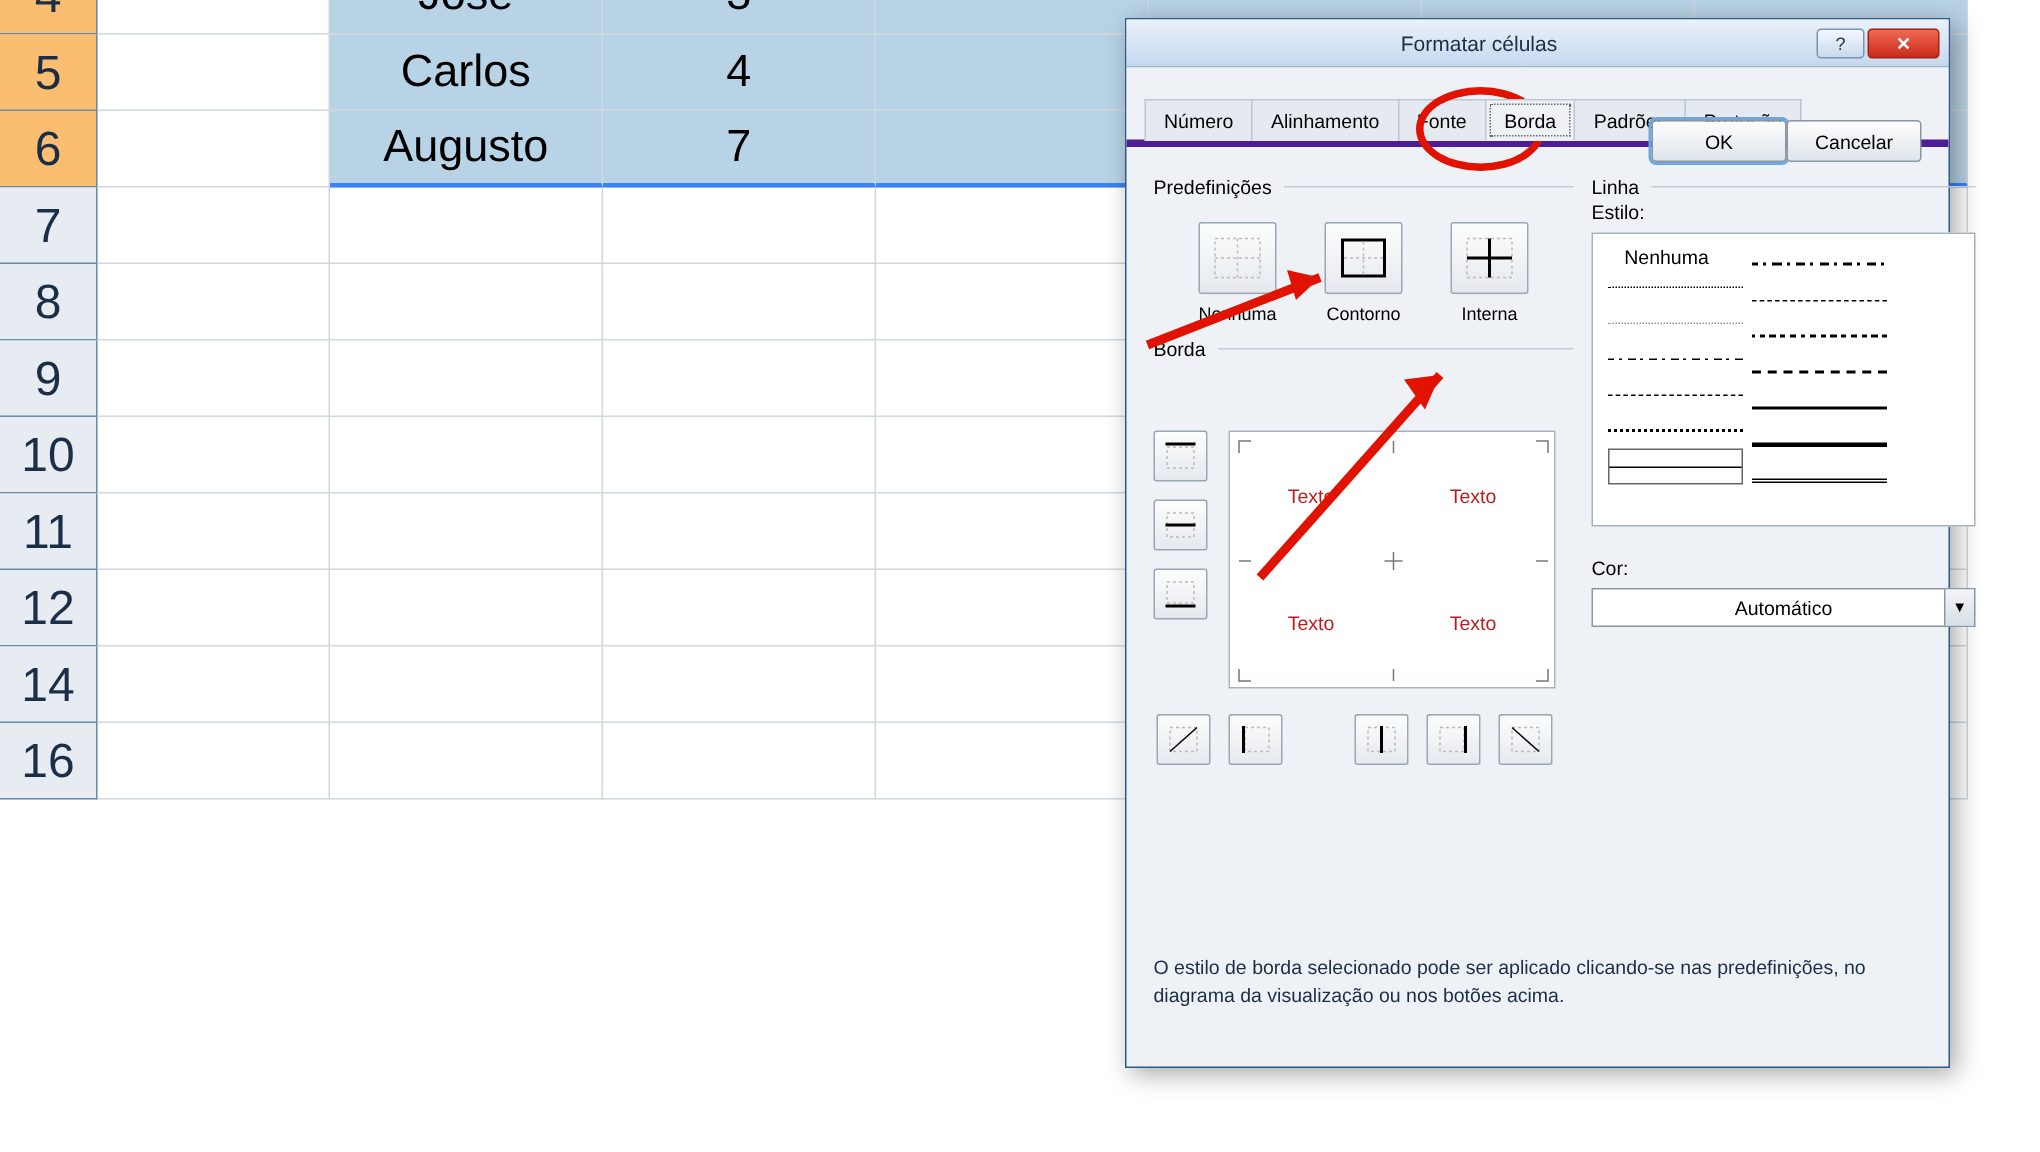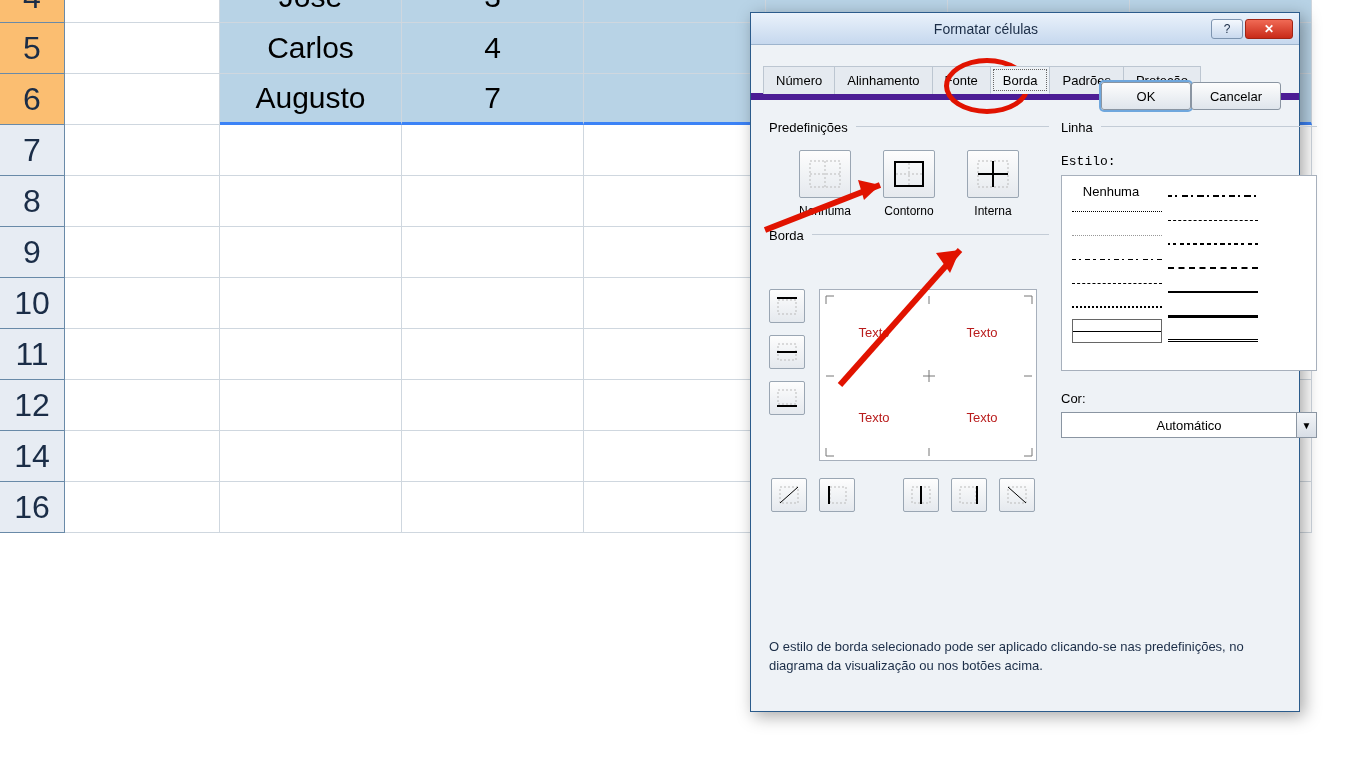--- a/index.html
+++ b/index.html
@@ -16,21 +16,21 @@
   .ul { border-bottom:3px solid #3b82f6; }
 
   
   .dlg { position:absolute; left:750px; top:12px; width:550px; height:700px; border:1px solid #2b5b8b; background:#eef2f6; box-shadow:4px 4px 16px rgba(0,0,0,.35); }
   .titlebar { height:32px; background:linear-gradient(#eaf2fb,#c6d8ee); display:flex; align-items:center; padding:0 6px; border-bottom:1px solid #9db4cd; }
   .titlebar .ttl { font-size:14px; color:#1b2d47; flex:1; padding-left:6px;text-align:center; }
   .winbtn { width:32px; height:20px; margin-left:2px; border:1px solid #7d94b0; border-radius:3px; display:flex; align-items:center; justify-content:center; font-size:12px; }
   .winbtn.help { background:linear-gradient(#f4f8fd,#c9d9ee); color:#1b2d47; }
   .winbtn.close { width:48px; background:linear-gradient(#f06a55,#c82a18); color:#fff; font-weight:bold; border-color:#a12313; }
 
-  .tabs { display:flex; gap:0; padding:20px 12px 0 12px; background:#eef2f6; border-bottom:7px solid #4c1d95; }
+  .tabs { display:flex; gap:0; padding:20px 12px 0 12px; background:#eef2f6; border-bottom:5px solid #4c1d95; }
   .tab { padding:6px 12px 5px 12px; border:1px solid #bcc6d1; border-bottom:none; background:#e5eaf0; font-size:13px; margin-right:-1px; position:relative; top:1px; }
   .tab.act { background:#eef2f6; border-bottom:1px solid #eef2f6; z-index:2; outline:1px dotted #666; outline-offset:-4px; }
 
   .body { padding:14px 18px 10px 18px; position:relative; }
 
   .grp-lbl { font-size:13px; color:#000000;margin-top:20px; }
   .fld { position:relative; margin-top:4px; }
   .fld-line { position:absolute; top:8px; left:0; right:0; border-top:1px solid #c3ccd6; }
   .fld-lbl { position:relative; background:#eef2f6; padding-right:8px; font-size:13px; }
 
@@ -45,21 +45,21 @@
   svg { display:block; }
   .bcol { position:absolute; left:0; top:175px; width:44px; }
   .bicon { width:36px; height:34px; border:1px solid #9aa6b3; background:linear-gradient(#fdfdfd,#e5e9ee); border-radius:2px; margin-bottom:12px; display:flex; align-items:center; justify-content:center; }
   .preview { position:absolute; left:50px; top:175px; width:218px; height:172px; border:1px solid #a7b0bc; background:#fff; }
   .pv-cell { position:absolute; width:50%; height:50%; display:flex; align-items:center; justify-content:center; font-size:13px; color:#b91c1c; }
   .brow { position:absolute; left:2px; top:364px; display:flex; gap:12px; }
   .bicon2 { width:36px; height:34px; border:1px solid #9aa6b3; background:linear-gradient(#fdfdfd,#e5e9ee); border-radius:2px; display:flex; align-items:center; justify-content:center; }
   .gap { width:24px; }
 
   
-  .stl-lbl { font-size:13px; margin-top:18px; margin-bottom:6px;font-family:Liberation Mono, monospace; }
+  .stl-lbl { font-size:13px; margin-bottom:6px; }
   .style-box { border:1px solid #a7b0bc; height:196px; background:#fff; padding:8px 10px; position:relative; }
   .style-box .none { font-size:13px; text-align:center; width:78px; }
   .lsamp { width:90px; height:24px; display:flex; align-items:center; }
   .lsamp span { display:block; width:100%; }
   .dbl { border-top:3px double #000; height:0; }
 
   .color-row { margin-top:14px; }
   .colorbox { margin-top:6px; height:26px; border:1px solid #8a95a2; background:#fff; display:flex; align-items:center; padding:0 6px; font-size:13px; justify-content:center; position:relative; }
   .colorbox .dd { position:absolute; right:0; top:0; bottom:0; width:20px; border-left:1px solid #8a95a2; background:linear-gradient(#f3f5f8,#d8dee6); display:flex; align-items:center; justify-content:center; font-size:10px; }
 

